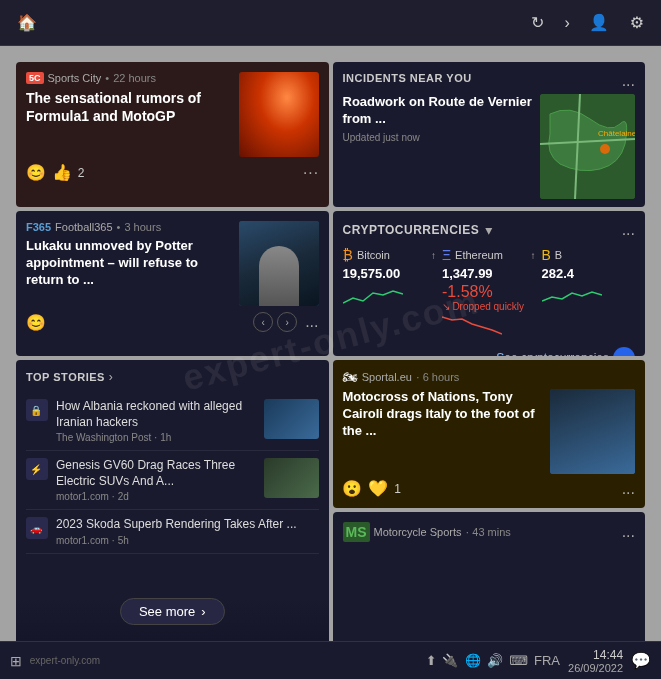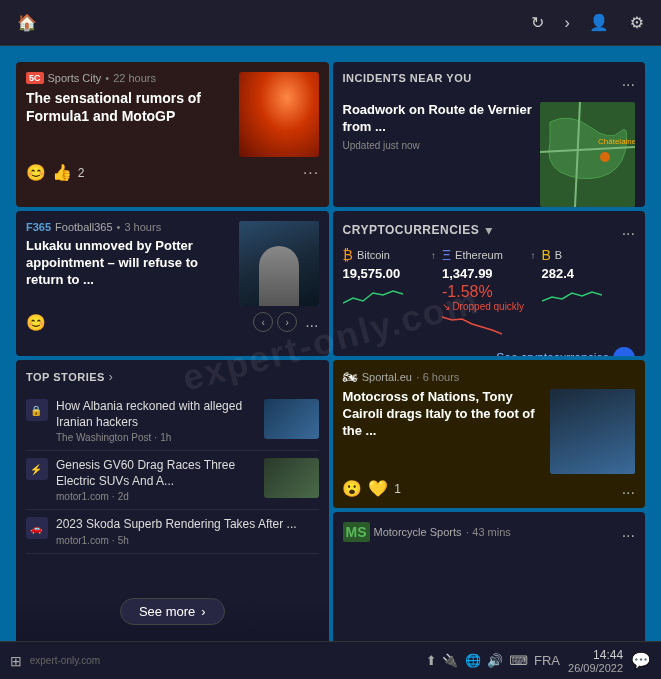--- a/index.html
+++ b/index.html
@@ -25,21 +25,21 @@
     }
     .top-bar-left { display: flex; align-items: center; gap: 8px; }
     .top-bar-right { display: flex; align-items: center; gap: 14px; }
 
     
     .main-grid {
       display: grid;
       grid-template-columns: 1fr 1fr;
       gap: 4px;
       padding: 16px;
-      background: #0369a1;
+      background: #a3a3a3;
     }
 
     
     .card {
       background: #1e1e2e;
       border-radius: 4px;
       overflow: hidden;
       position: relative;
     }
 
@@ -413,21 +413,21 @@
       <div class="reaction-area">
         <span>😊</span>
         <span>👍</span>
         <span class="reaction-count">2</span>
       </div>
       <span class="more-btn">···</span>
     </div>
   </div>
 
   <div class="card card-incidents">
-    <div style="display:flex; align-items:center; justify-content:space-between; margin-bottom:12px;">
+    <div style="display:flex; align-items:center; justify-content:space-between; margin-bottom:4px;">
       <span class="section-label">INCIDENTS NEAR YOU</span>
       <span class="more-btn">...</span>
     </div>
     <div class="card-incidents-content">
       <div class="incidents-text">
         <div class="card-title" style="font-size:13px;">Roadwork on Route de Vernier from ...</div>
         <div class="updated-text">Updated just now</div>
       </div>
       <div class="incidents-map">
         <svg class="map-svg" viewBox="0 0 95 105" xmlns="http://www.w3.org/2000/svg">

